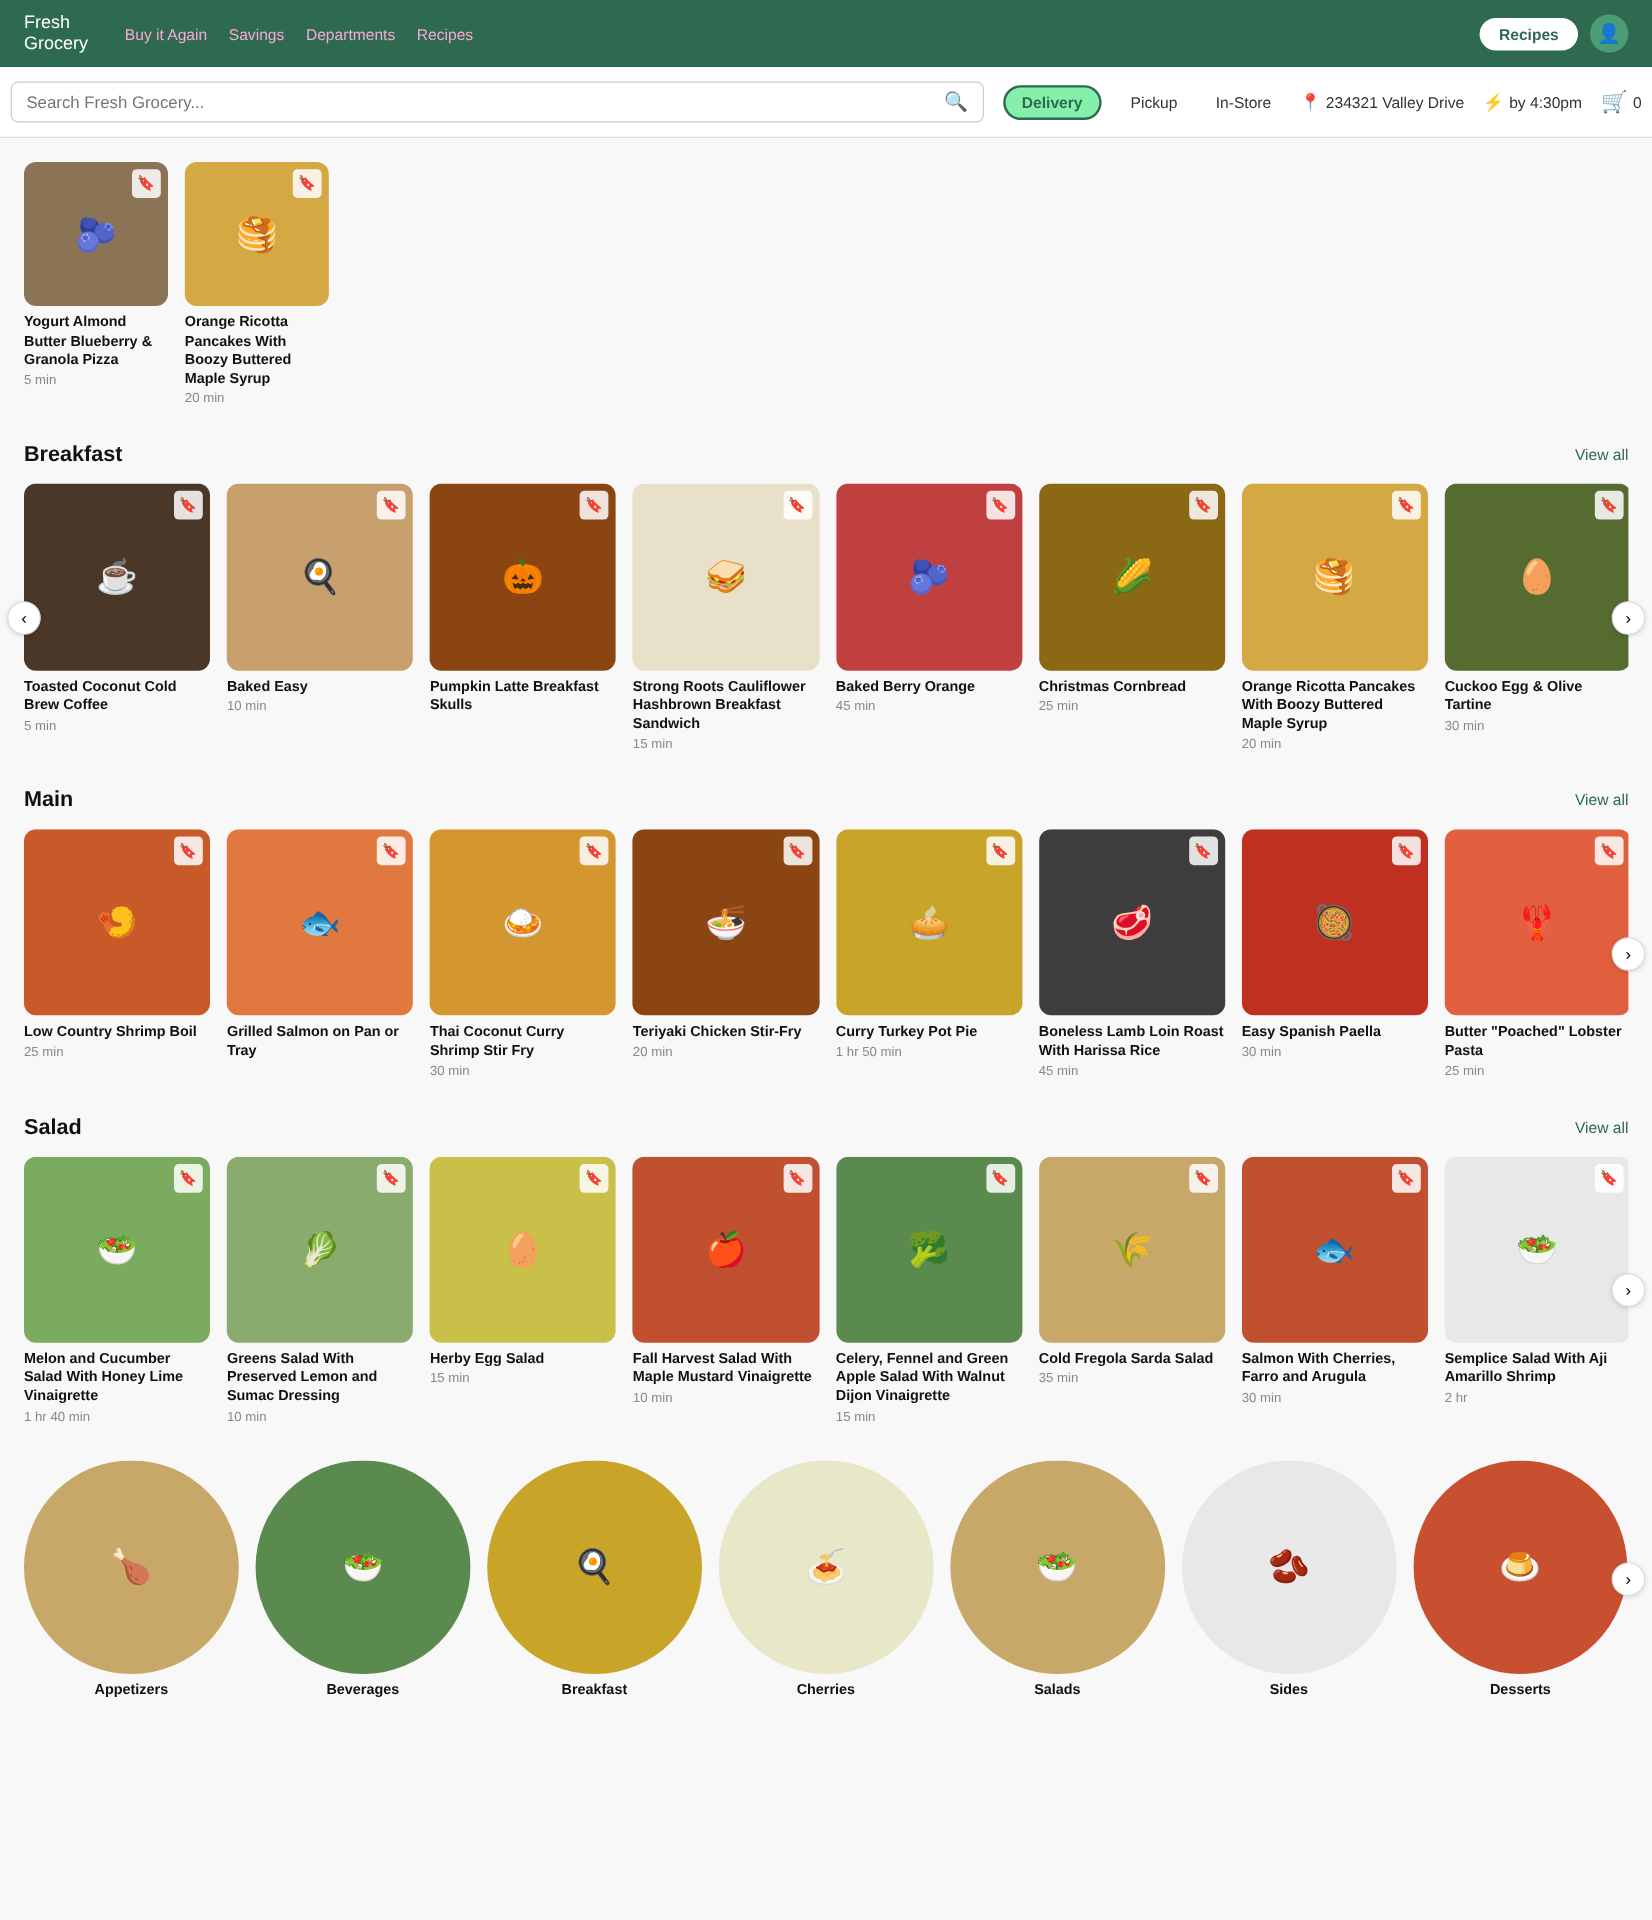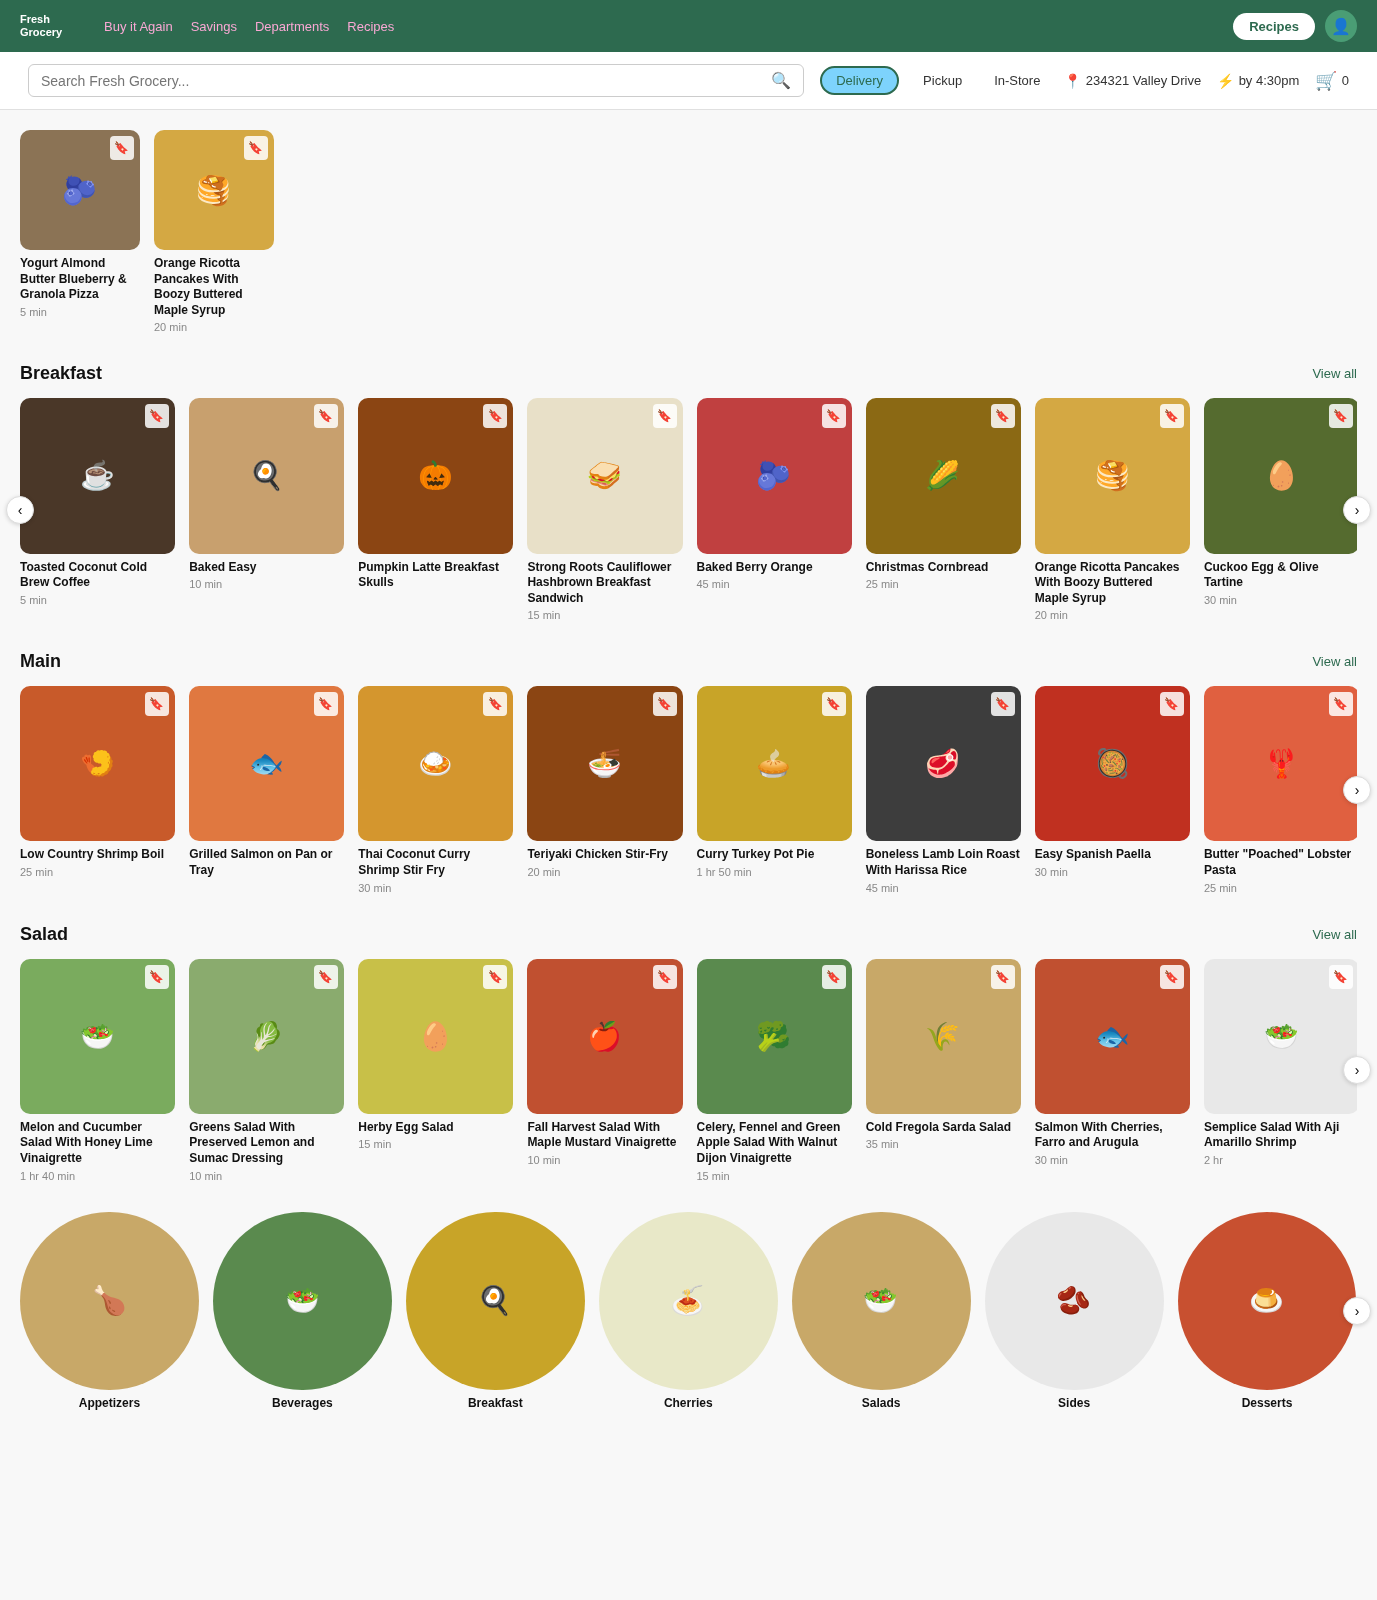--- a/index.html
+++ b/index.html
@@ -1,33 +1,33 @@
 <!DOCTYPE html>
 <html><head>
   <meta charset="utf-8">
   <style>
     * { box-sizing: border-box; margin: 0; padding: 0; }
     body { font-family: -apple-system, BlinkMacSystemFont, 'Segoe UI', sans-serif; background: #f8f8f8; color: #222; font-size: 13px; }
 
     
     .header { background: #2d6a4f; display: flex; align-items: center; padding: 10px 20px; gap: 24px; }
     .logo { color: white; font-weight: 800; font-size: 15px; line-height: 1.2; min-width: 60px; }
-    .logo span { display: block; font-size: 11px; font-weight: 700; }
+    .logo span { display: block; font-size: 15px; font-weight: 400; }
     .nav { display: flex; gap: 18px; }
     .nav a { color: #f9a8d4; text-decoration: none; font-size: 13px; }
     .header-right { margin-left: auto; display: flex; align-items: center; gap: 10px; }
     .recipes-btn { background: white; color: #2d6a4f; border: none; border-radius: 20px; padding: 6px 16px; font-weight: 600; font-size: 13px; cursor: pointer; }
     .user-icon { width: 32px; height: 32px; border-radius: 50%; background: #4a9d75; display: flex; align-items: center; justify-content: center; color: white; font-size: 16px; cursor: pointer; }
 
     
-    .search-bar { background: white; padding: 12px 28px; display: flex; align-items: center; gap: 16px; border-bottom: 1px solid #e0e0e0; }
+    .search-bar { background: white; padding: 12px 9px; display: flex; align-items: center; gap: 16px; border-bottom: 1px solid #e0e0e0; }
     .search-input-wrap { flex: 1; display: flex; align-items: center; border: 1px solid #ccc; border-radius: 6px; padding: 6px 12px; background: white; }
     .search-input-wrap input { border: none; outline: none; flex: 1; font-size: 14px; color: #888; }
     .search-icon { color: #888; font-size: 16px; }
-    .delivery-btn { border: 2px solid #2d6a4f; border-radius: 20px; padding: 5px 14px; font-weight: 400; color: #2d6a4f; background: #7dd3fc; cursor: pointer; font-size: 13px; }
+    .delivery-btn { border: 2px solid #2d6a4f; border-radius: 20px; padding: 5px 14px; font-weight: 700; color: #2d6a4f; background: #86efac; cursor: pointer; font-size: 13px; }
     .pickup-btn, .instore-btn { border: none; background: none; font-size: 13px; color: #333; cursor: pointer; padding: 5px 8px; }
     .location-info { display: flex; align-items: center; gap: 4px; color: #333; font-size: 13px; }
     .location-icon { color: #2d6a4f; font-size: 14px; }
     .eta-info { display: flex; align-items: center; gap: 4px; color: #333; font-size: 13px; }
     .bolt-icon { color: #f5a623; font-size: 14px; }
     .cart-info { display: flex; align-items: center; gap: 4px; color: #333; font-size: 13px; cursor: pointer; }
     .cart-icon { font-size: 18px; }
 
     
     .content { padding: 20px; max-width: 1377px; }

